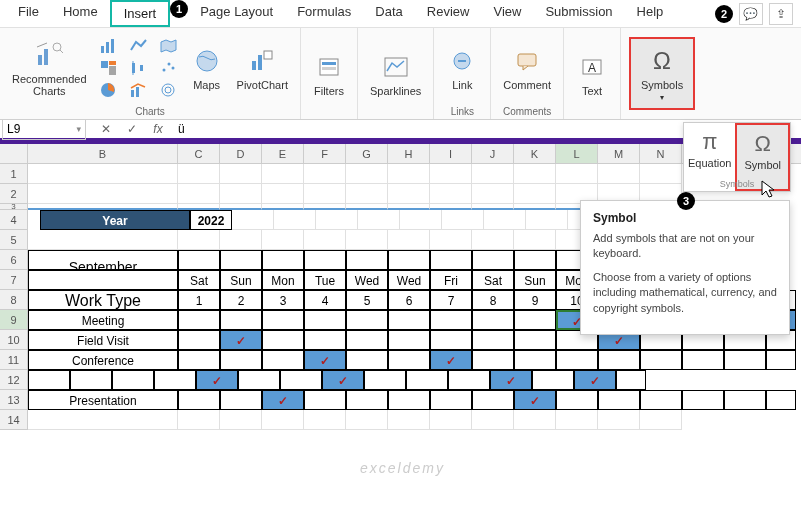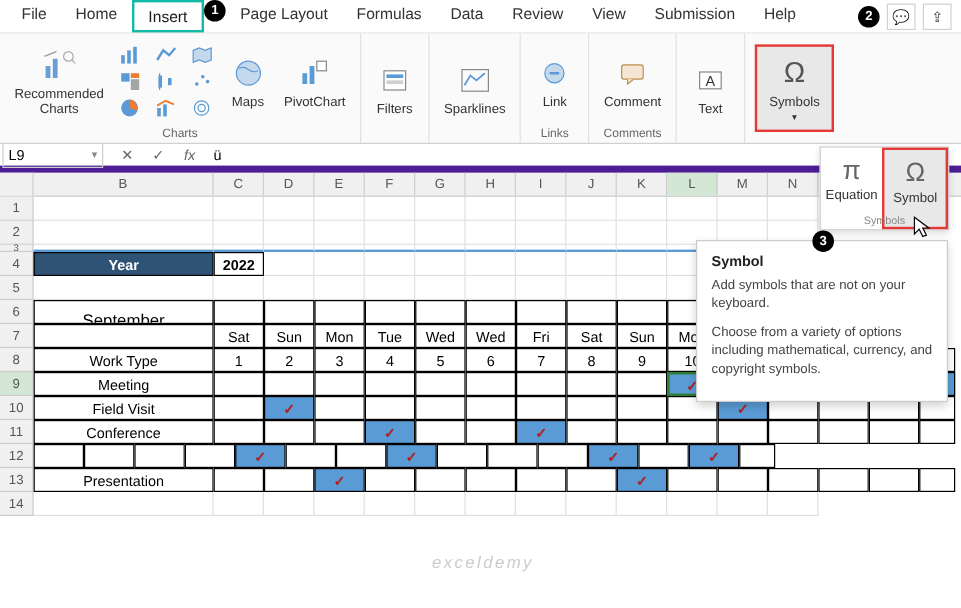--- a/index.html
+++ b/index.html
@@ -39,21 +39,21 @@
 
 
 .grid { position: relative; }
 .grid-row { display: flex; height: 20px; }
 .row-header { width: 28px; background: #f0f0f0; border-right: 1px solid #ccc; border-bottom: 1px solid #ccc; text-align: center; font-size: 11px; color: #555; line-height: 20px; }
 .row-header.selected { background: #d4e6d4; }
 .cell { border-right: 1px solid #e0e0e0; border-bottom: 1px solid #e0e0e0; font-size: 12px; padding: 0 2px; line-height: 20px; overflow: hidden; white-space: nowrap; }
 .cell.center { text-align: center; }
 
 
-.hdr-cell-dark { background: #2f5375; color: #fff; font-weight: bold; text-align: center; border: 1px solid #000; }
+.hdr-cell-dark { background: #2f5375; color: #fff; font-weight: bold; text-align: center; border: 1px solid #000; margin-left: 12px; }
 .hdr-cell-light { background: #fff; color: #000; font-weight: bold; text-align: center; border: 1px solid #000; }
 .tbl-border { border: 1px solid #000 !important; }
 .tbl-cell { background: #fff; border: 1px solid #000 !important; text-align: center; }
 .tbl-blue { background: #5b9bd5; }
 .check { color: #b02020; font-weight: bold; }
 .selected-cell { border: 2px solid #2e7d32 !important; }
 
 
 .symbols-dropdown { position: absolute; top: 122px; right: 10px; width: 108px; background: #fff; border: 1px solid #ccc; box-shadow: 0 2px 6px rgba(0,0,0,0.15); display: flex; z-index: 10; }
 .dropdown-item { flex: 1; padding: 6px 4px 18px; text-align: center; font-size: 11px; color: #333; position: relative; }
@@ -438,21 +438,21 @@
     <div class="cell w-narrow tbl-cell">Fri</div>
     <div class="cell w-narrow tbl-cell">Sat</div>
     <div class="cell w-narrow tbl-cell">Sun</div>
     <div class="cell w-narrow tbl-cell">Mon</div>
     <div class="cell w-narrow tbl-cell"></div>
       <div class="cell w-narrow tbl-cell"></div>
   </div>
 
   <div class="grid-row">
       <div class="row-header">8</div>
-      <div class="cell w-b tbl-cell" style="font-size:12px">Work Type</div>
+      <div class="cell w-b tbl-cell" style="font-size:16px">Work Type</div>
     <div class="cell w-narrow tbl-cell">1</div>
     <div class="cell w-narrow tbl-cell">2</div>
     <div class="cell w-narrow tbl-cell">3</div>
     <div class="cell w-narrow tbl-cell">4</div>
     <div class="cell w-narrow tbl-cell">5</div>
     <div class="cell w-narrow tbl-cell">6</div>
     <div class="cell w-narrow tbl-cell">7</div>
     <div class="cell w-narrow tbl-cell">8</div>
     <div class="cell w-narrow tbl-cell">9</div>
     <div class="cell w-narrow tbl-cell">10</div>

